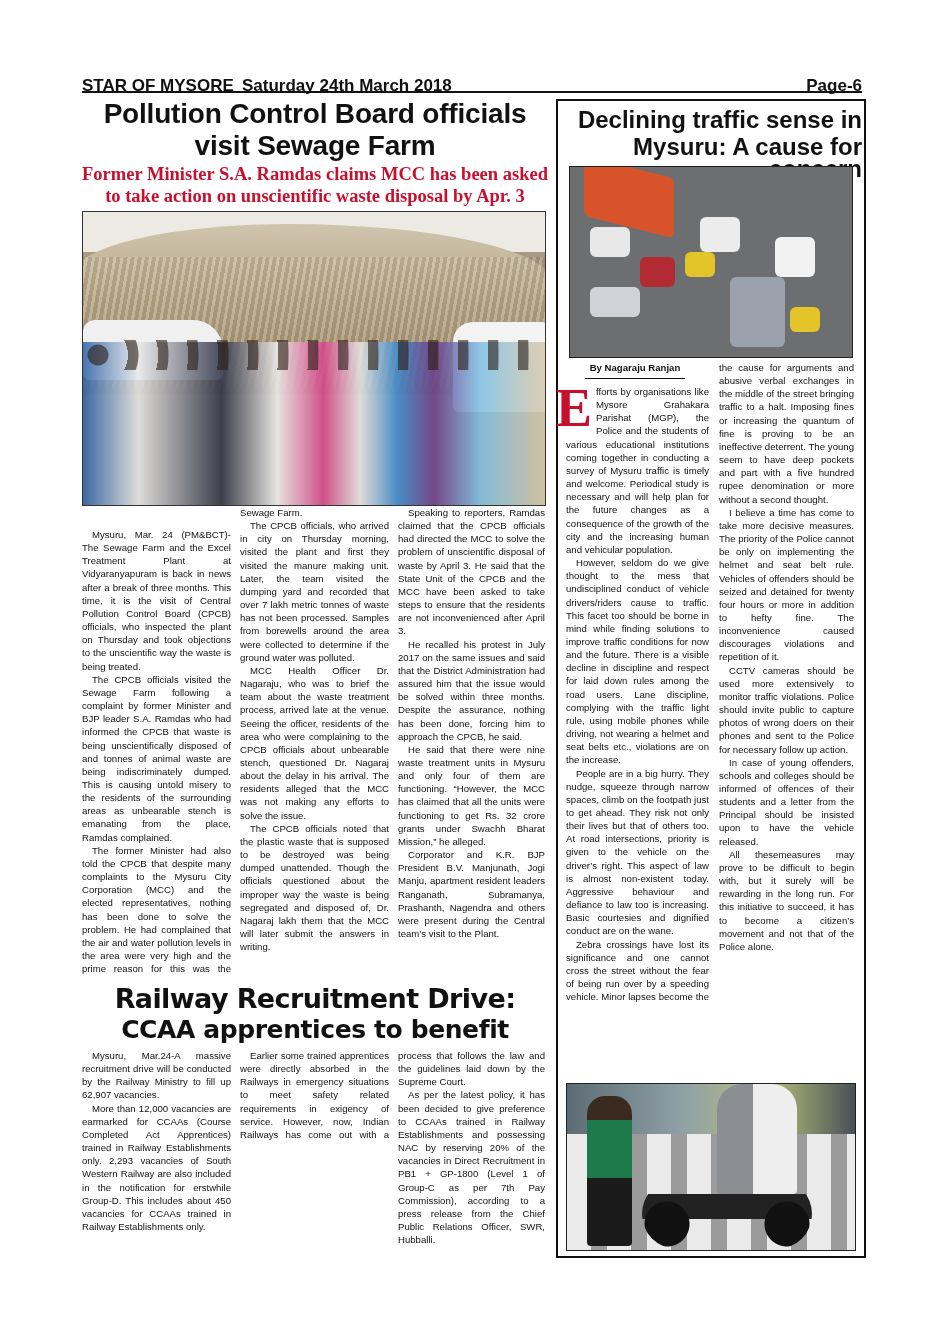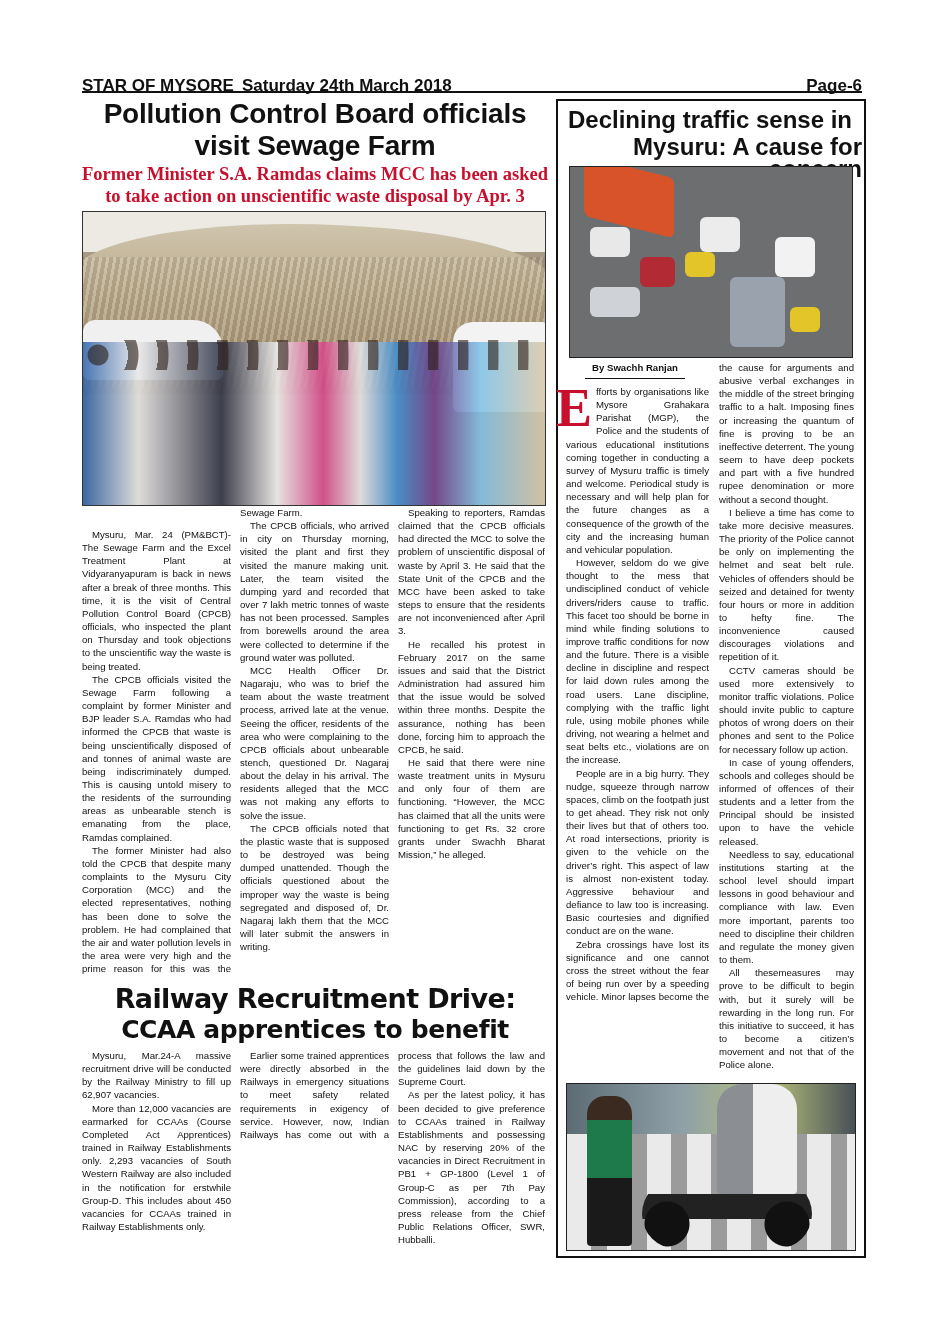--- a/index.html
+++ b/index.html
@@ -24,21 +24,21 @@
   .photo1 .crowd { position:absolute; left:0; top:130px; width:100%; height:165px; background:linear-gradient(90deg,#2a5fa8 0%,#e8e8e8 12%,#2b2f44 30%,#f0f0f0 42%,#d8448a 52%,#e8e8e8 60%,#3a8ad0 68%,#6a3a8a 76%,#7cc0e6 86%,#d9c8a8 100%); opacity:0.85; }
   .photo1 .heads { position:absolute; left:0; top:128px; width:100%; height:30px; background:repeating-radial-gradient(circle at 15px 15px, #2a1c14 0 10px, transparent 11px 30px); opacity:0.6; }
 
   .col { font-size:9.6px; line-height:13.15px; text-align:justify; }
   .col p { margin:0; text-indent:10px; }
   .c1 { left:82px; top:506px; width:149px;margin-top:22px; }
   .c2 { left:240px; top:506px; width:149px; }
   .c3 { left:398px; top:506px; width:147px; }
 
   .box { left:556px; top:99px; width:306px; height:1155px; border:2px solid #111; }
-  .bh1 { left:558px; top:106px; width:304px; text-align:center; font-weight:bold; font-size:24px; line-height:28px; }
+  .bh1 { left:558px; top:106px; width:304px; text-align:right; font-weight:bold; font-size:24px; line-height:28px; }
   .bh2 { left:558px; top:136px; width:304px; text-align:right; font-weight:bold; font-size:24px; line-height:22px; }
   .photo2 { left:569px; top:166px; width:282px; height:190px; background:#6d6e70; border:1px solid #222; }
   .photo2 .bus { position:absolute; left:14px; top:0; width:90px; height:60px; background:#d9532a; transform:skewY(14deg); border-radius:6px; }
   .photo2 .v { position:absolute; border-radius:6px; }
   .byline { left:572px; top:362px; width:126px; text-align:center; font-weight:bold; font-size:9.6px; }
   .byrule { left:585px; top:378px; width:100px; height:1px; background:#111; }
   .c4 { left:566px; top:385px; width:143px; }
   .c5 { left:719px; top:361px; width:135px; }
   .dropcap { float:left; color:#c8102e; font-family:"Liberation Serif", serif; font-weight:bold; font-size:54px; line-height:42px; margin:2px 4px 0 -10px; }
   .photo3 { left:566px; top:1083px; width:288px; height:166px; background:#cfcfcf; border:1px solid #222; overflow:hidden; }
@@ -89,53 +89,53 @@
   <p style="height:133px;overflow:hidden;">The former Minister had also told the CPCB that despite many complaints to the Mysuru City Corporation (MCC) and the elected representatives, nothing has been done to solve the problem. He had complained that the air and water pollution levels in the area were very high and the prime reason for this was the Sewage Farm.</p>
 </div>
 <div class="abs col c2">
   <p style="text-indent:0">Sewage Farm.</p>
   <p>The CPCB officials, who arrived in city on Thursday morning, visited the plant and first they visited the manure making unit. Later, the team visited the dumping yard and recorded that over 7 lakh metric tonnes of waste has not been processed. Samples from borewells around the area were collected to determine if the ground water was polluted.</p>
   <p>MCC Health Officer Dr. Nagaraju, who was to brief the team about the waste treatment process, arrived late at the venue. Seeing the officer, residents of the area who were complaining to the CPCB officials about unbearable stench, questioned Dr. Nagaraj about the delay in his arrival. The residents alleged that the MCC was not making any efforts to solve the issue.</p>
   <p>The CPCB officials noted that the plastic waste that is supposed to be destroyed was being dumped unattended. Though the officials questioned about the improper way the waste is being segregated and disposed of, Dr. Nagaraj lakh them that the MCC will later submit the answers in writing.</p>
 </div>
 <div class="abs col c3">
   <p>Speaking to reporters, Ramdas claimed that the CPCB officials had directed the MCC to solve the problem of unscientific disposal of waste by April 3. He said that the State Unit of the CPCB and the MCC have been asked to take steps to ensure that the residents are not inconvenienced after April 3.</p>
-  <p>He recalled his protest in February 2017 on the same issues and said that the District Administration had assured him that the issue would be solved within three months. Despite the assurance, nothing has been done, forcing him to approach the CPCB, he said.</p>
+  <p>He recalled his protest in July 2017 on the same issues and said that the District Administration had assured him that the issue would be solved within three months. Despite the assurance, nothing has been done, forcing him to approach the CPCB, he said.</p>
   <p>He said that there were nine waste treatment units in Mysuru and only four of them are functioning. “However, the MCC has claimed that all the units were functioning to get Rs. 32 crore grants under Swachh Bharat Mission,” he alleged.</p>
+  <p>Corporator and K.R. BJP President B.V. Manjunath, Jogi Manju, apartment resident leaders Ranganath, Subramanya, Prashanth, Nagendra and others were present during the Central team’s visit to the Plant.</p>
 </div>
 
 <div class="abs box"></div>
 <div class="abs bh1">Declining traffic sense in</div>
 <div class="abs bh2">Mysuru: A cause for concern</div>
 <div class="abs photo photo2">
   <div class="bus"></div>
   <div class="v" style="left:20px;top:60px;width:40px;height:30px;background:#e8e8e8;"></div>
   <div class="v" style="left:70px;top:90px;width:35px;height:30px;background:#b22b34;"></div>
   <div class="v" style="left:115px;top:85px;width:30px;height:25px;background:#e3c52a;"></div>
   <div class="v" style="left:160px;top:110px;width:55px;height:70px;background:#9aa3ad;"></div>
   <div class="v" style="left:220px;top:140px;width:30px;height:25px;background:#e3c52a;"></div>
   <div class="v" style="left:20px;top:120px;width:50px;height:30px;background:#cfd2d6;"></div>
   <div class="v" style="left:205px;top:70px;width:40px;height:40px;background:#f2f2f2;"></div>
   <div class="v" style="left:130px;top:50px;width:40px;height:35px;background:#ececec;"></div>
 </div>
-<div class="abs byline">By Swachh Ranjan</div>
+<div class="abs byline">By Nagaraju Ranjan</div>
 <div class="abs byrule"></div>
 
 <div class="abs col c4">
   <p style="text-indent:0"><span class="dropcap">E</span><span>fforts by organisations like Mysore Grahakara Parishat (MGP), the Police and the students of various educational institutions coming together in conducting a survey of Mysuru traffic is timely and welcome. Periodical study is necessary and will help plan for the future changes as a consequence of the growth of the city and the increasing human and vehicular population.</span></p>
   <p>However, seldom do we give thought to the mess that undisciplined conduct of vehicle drivers/riders cause to traffic. This facet too should be borne in mind while finding solutions to improve traffic conditions for now and the future. There is a visible decline in discipline and respect for laid down rules among the road users.  Lane discipline, complying with the traffic light rule, using mobile phones while driving, not wearing a helmet and seat belts etc., violations are on the increase.</p>
   <p>People are in a big hurry. They nudge, squeeze through narrow spaces, climb on the footpath just to get ahead. They risk not only their lives but that of others too.  At road intersections, priority is given to the vehicle on the driver’s right. This aspect of law is almost non-existent today. Aggressive behaviour and defiance to law too is increasing.  Basic courtesies and dignified conduct are on the wane.</p>
   <p style="height:66px;overflow:hidden;">Zebra crossings have lost its significance and one cannot cross the street without the fear of being run over by a speeding vehicle. Minor lapses become the cause for arguments and abusive verbal exchanges in the middle of the street bringing traffic to a halt.  Imposing fines or increasing the quantum of fine is proving to be an ineffective deterrent. The young seem to have deep pockets and part with a five hundred rupee denomination or more without a second thought.</p>
 </div>
 <div class="abs col c5">
   <p style="text-indent:0">the cause for arguments and abusive verbal exchanges in the middle of the street bringing traffic to a halt.  Imposing fines or increasing the quantum of fine is proving to be an ineffective deterrent. The young seem to have deep pockets and part with a five hundred rupee denomination or more without a second thought.</p>
   <p>I believe a time has come to take more decisive measures. The priority of the Police cannot be only on implementing the helmet and seat belt rule. Vehicles of offenders should be seized and detained for twenty four hours or more in addition to hefty fine. The inconvenience caused discourages violations and repetition of it.</p>
   <p>CCTV cameras should be used more extensively to monitor traffic violations.  Police should invite public to capture photos of wrong doers on their phones and sent to the Police for necessary follow up action.</p>
   <p>In case of young offenders, schools and colleges should be informed of offences of their students and a letter from the Principal should be insisted upon to have the vehicle released.</p>
-  <p>Needless to say, educational institutions starting at the school level should impart lessons in good behaviour and compliance with law. Even more important, parents too need to discipline their children and regulate the money given to them.</p>
   <p>All thesemeasures may prove to be difficult to begin with, but it surely will be rewarding in the long run.  For this initiative to succeed, it has to become a citizen’s movement and not that of the Police alone.</p>
 </div>
 <div class="abs photo photo3">
   <div class="wall"></div>
     <div class="road"></div>
   <div class="woman"></div>
     <div class="riders"></div>
     <div class="bike"></div>
 </div>
 

